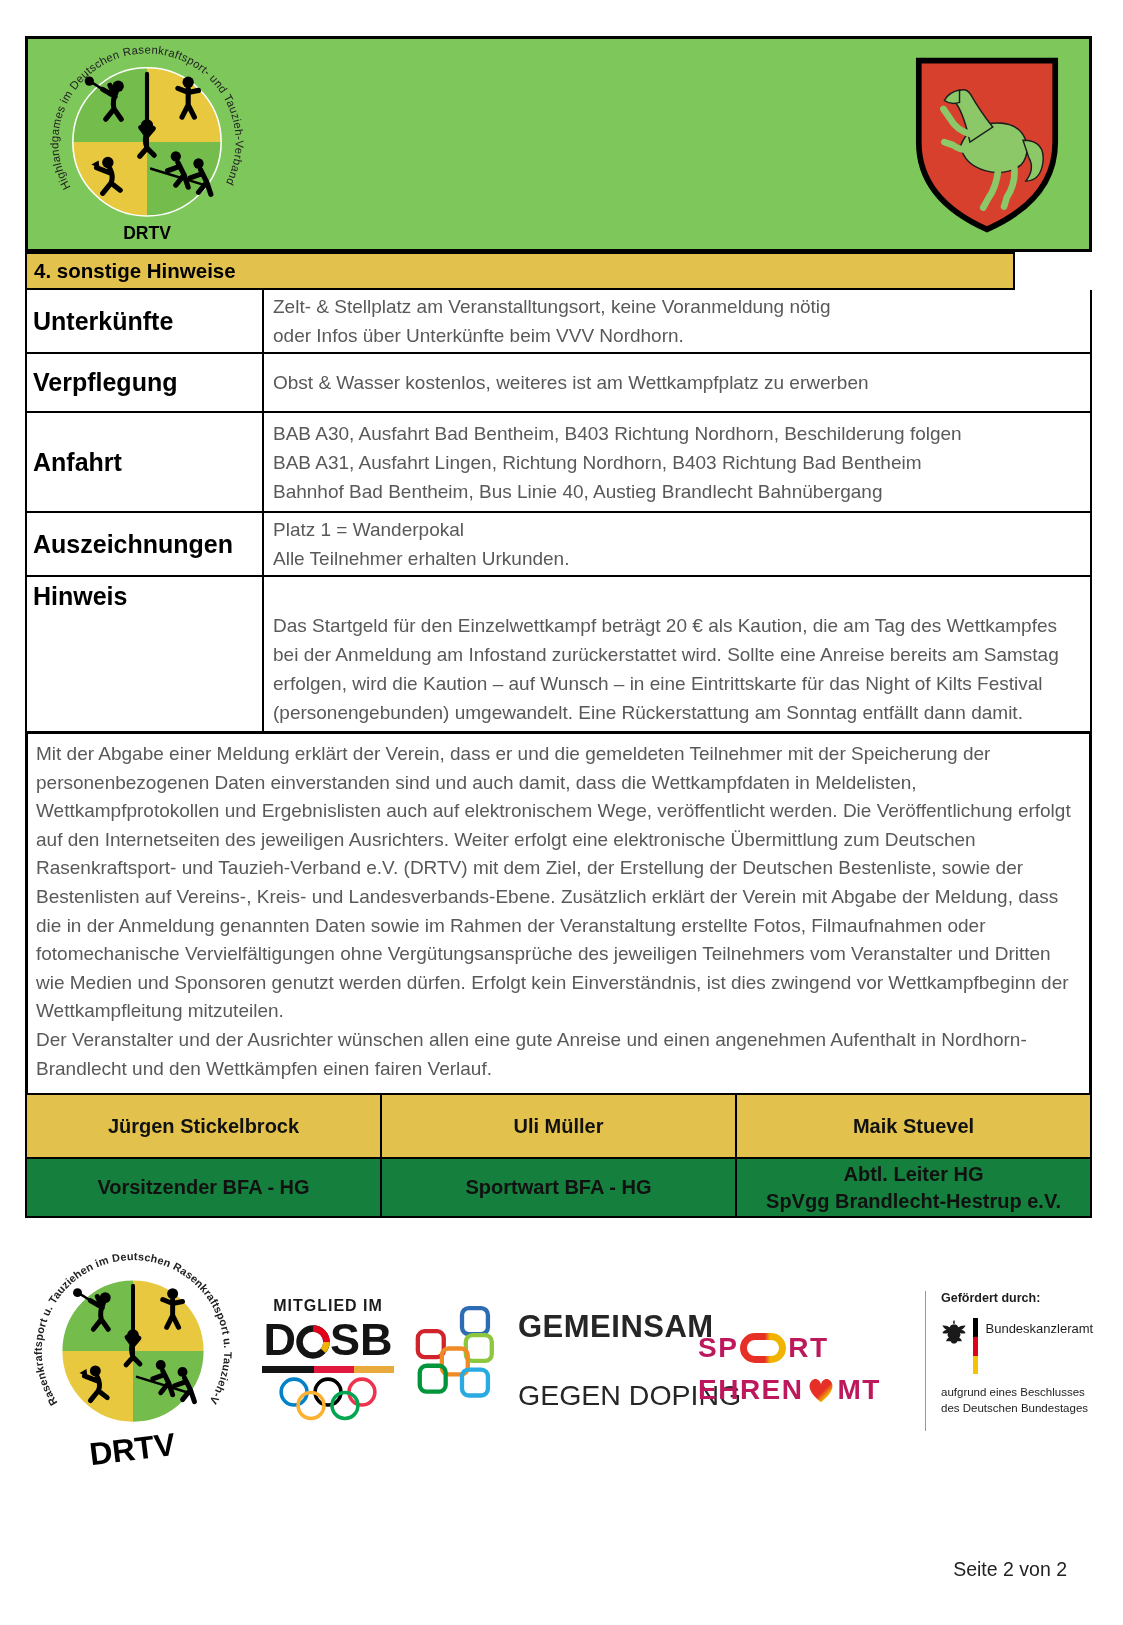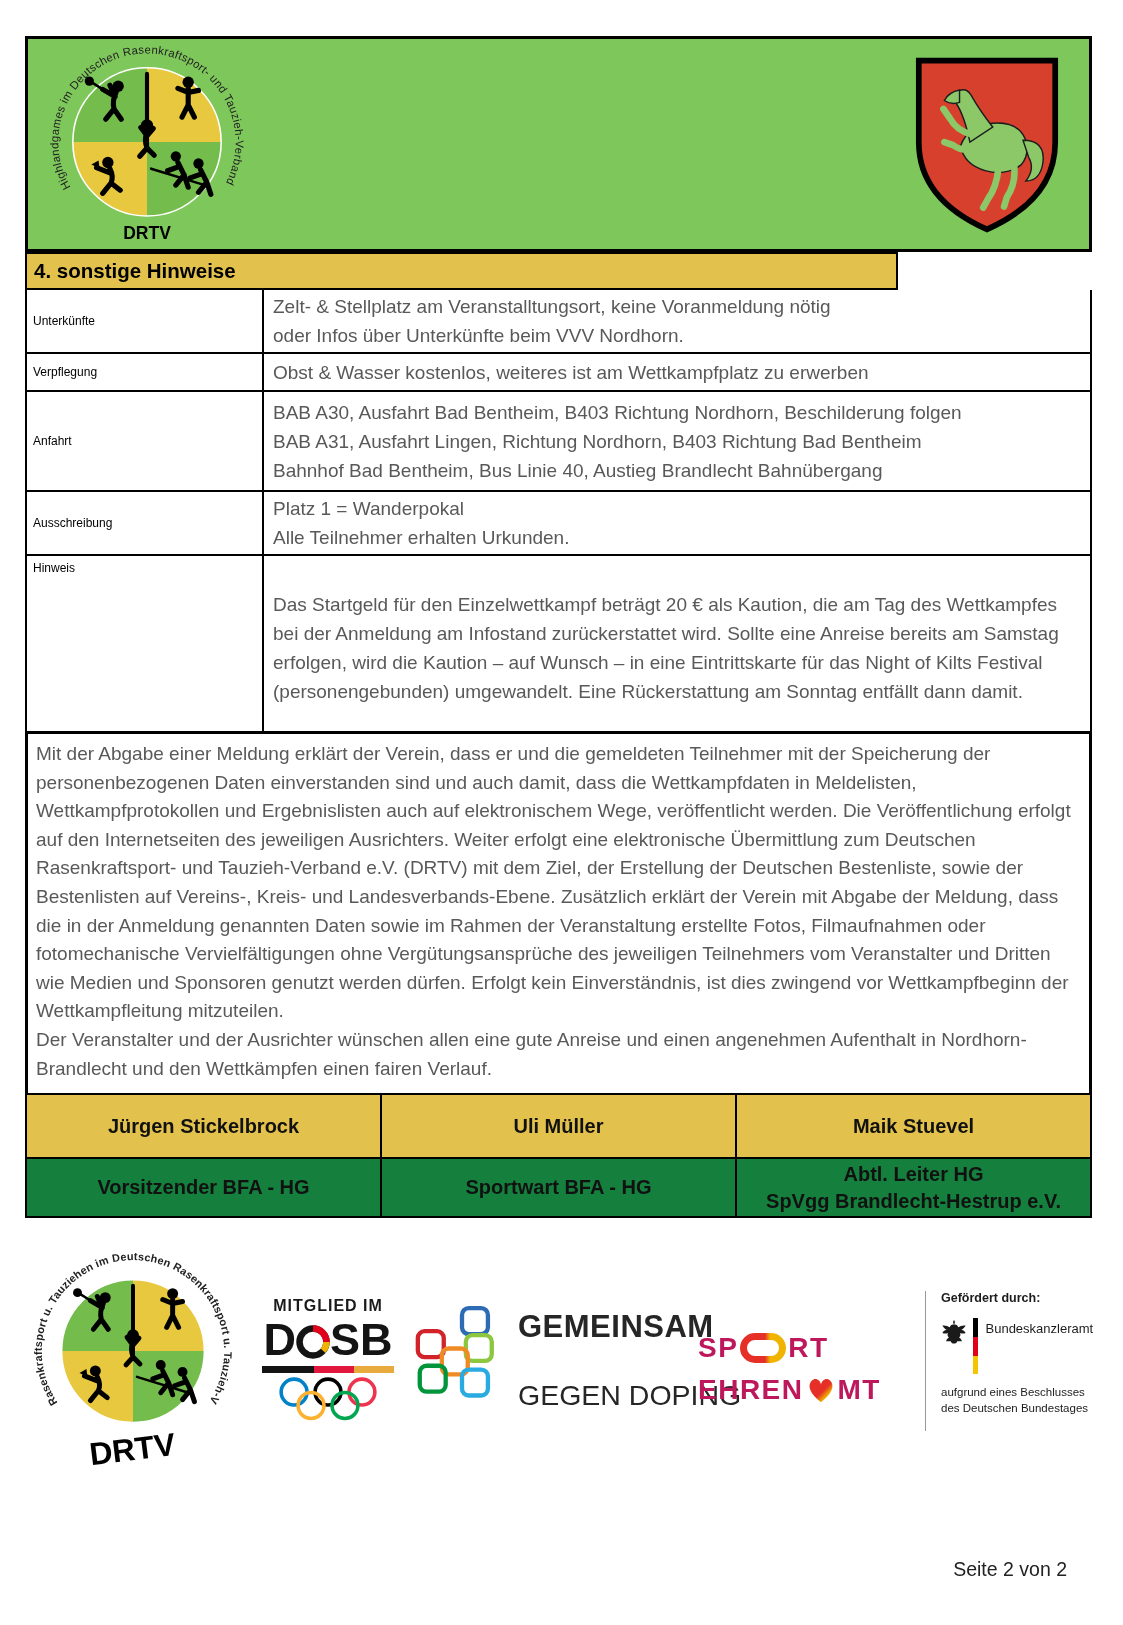--- a/index.html
+++ b/index.html
@@ -11,31 +11,31 @@
               background:#7ec75b;border:3px solid #000;box-sizing:border-box;}
   .header-logo{position:absolute;left:16px;top:4px;}
   .header-title{position:absolute;left:230px;right:230px;top:8px;bottom:8px;
                 display:flex;flex-direction:column;justify-content:space-evenly;
                 text-align:center;color:#161616;}
   .ht{font-size:20.5px;}
   .ht.b{font-weight:bold;font-size:21px;}
   .coat{position:absolute;right:26px;top:16px;}
 
   
-  .section-bar{position:absolute;left:25px;top:252px;width:873px;height:38px;
+  .section-bar{position:absolute;left:25px;top:252px;width:990px;height:38px;
                background:#e2c24c;border:2px solid #000;box-sizing:border-box;
                font-weight:bold;font-size:20.5px;line-height:33px;padding-left:7px;color:#000;}
 
   
   .info-table{position:absolute;left:25px;top:290px;width:1067px;
               border:2px solid #000;border-top:none;box-sizing:border-box;background:#fff;}
   .it-row{display:flex;border-top:2px solid #000;}
   .it-row:first-child{border-top:none;}
   .it-label{width:237px;flex:0 0 237px;border-right:2px solid #000;box-sizing:border-box;
-            font-weight:normal;font-size:12px;color:#000;padding:5px 6px;
+            font-weight:bold;font-size:25px;color:#000;padding:14px 6px;
             display:flex;align-items:center;}
   .it-label.top{align-items:flex-start;padding-top:5px;}
   .it-body{flex:1;padding:2px 9px;font-size:19px;color:#595959;box-sizing:border-box;
            display:flex;flex-direction:column;justify-content:center;}
   .it-line{line-height:29px;}
   .r1{min-height:57px;} .r2{min-height:36px;} .r3{min-height:98px;}
   .r4{min-height:59px;} .r5{min-height:191px;}
   .hinweis-text{margin-top:32px;line-height:29px;}
 
   
@@ -175,21 +175,21 @@
     </div>
     <div class="it-row r3">
       <div class="it-label">Anfahrt</div>
       <div class="it-body">
         <div class="it-line">BAB A30, Ausfahrt Bad Bentheim, B403 Richtung Nordhorn, Beschilderung folgen</div>
         <div class="it-line">BAB A31, Ausfahrt Lingen, Richtung Nordhorn, B403 Richtung Bad Bentheim</div>
         <div class="it-line">Bahnhof Bad Bentheim, Bus Linie 40, Austieg Brandlecht Bahnübergang</div>
       </div>
     </div>
     <div class="it-row r4">
-      <div class="it-label">Ausschreibung</div>
+      <div class="it-label">Auszeichnungen</div>
       <div class="it-body">
         <div class="it-line">Platz 1 = Wanderpokal</div>
         <div class="it-line">Alle Teilnehmer erhalten Urkunden.</div>
       </div>
     </div>
     <div class="it-row r5">
       <div class="it-label top">Hinweis</div>
       <div class="it-body" style="justify-content:flex-start;">
         <div class="hinweis-text">Das Startgeld für den Einzelwettkampf beträgt 20 € als Kaution, die am Tag des Wettkampfes bei der Anmeldung am Infostand zurückerstattet wird. Sollte eine Anreise bereits am Samstag erfolgen, wird die Kaution – auf Wunsch – in eine Eintrittskarte für das Night of Kilts Festival (personengebunden) umgewandelt. Eine Rückerstattung am Sonntag entfällt dann damit.</div>
       </div>

